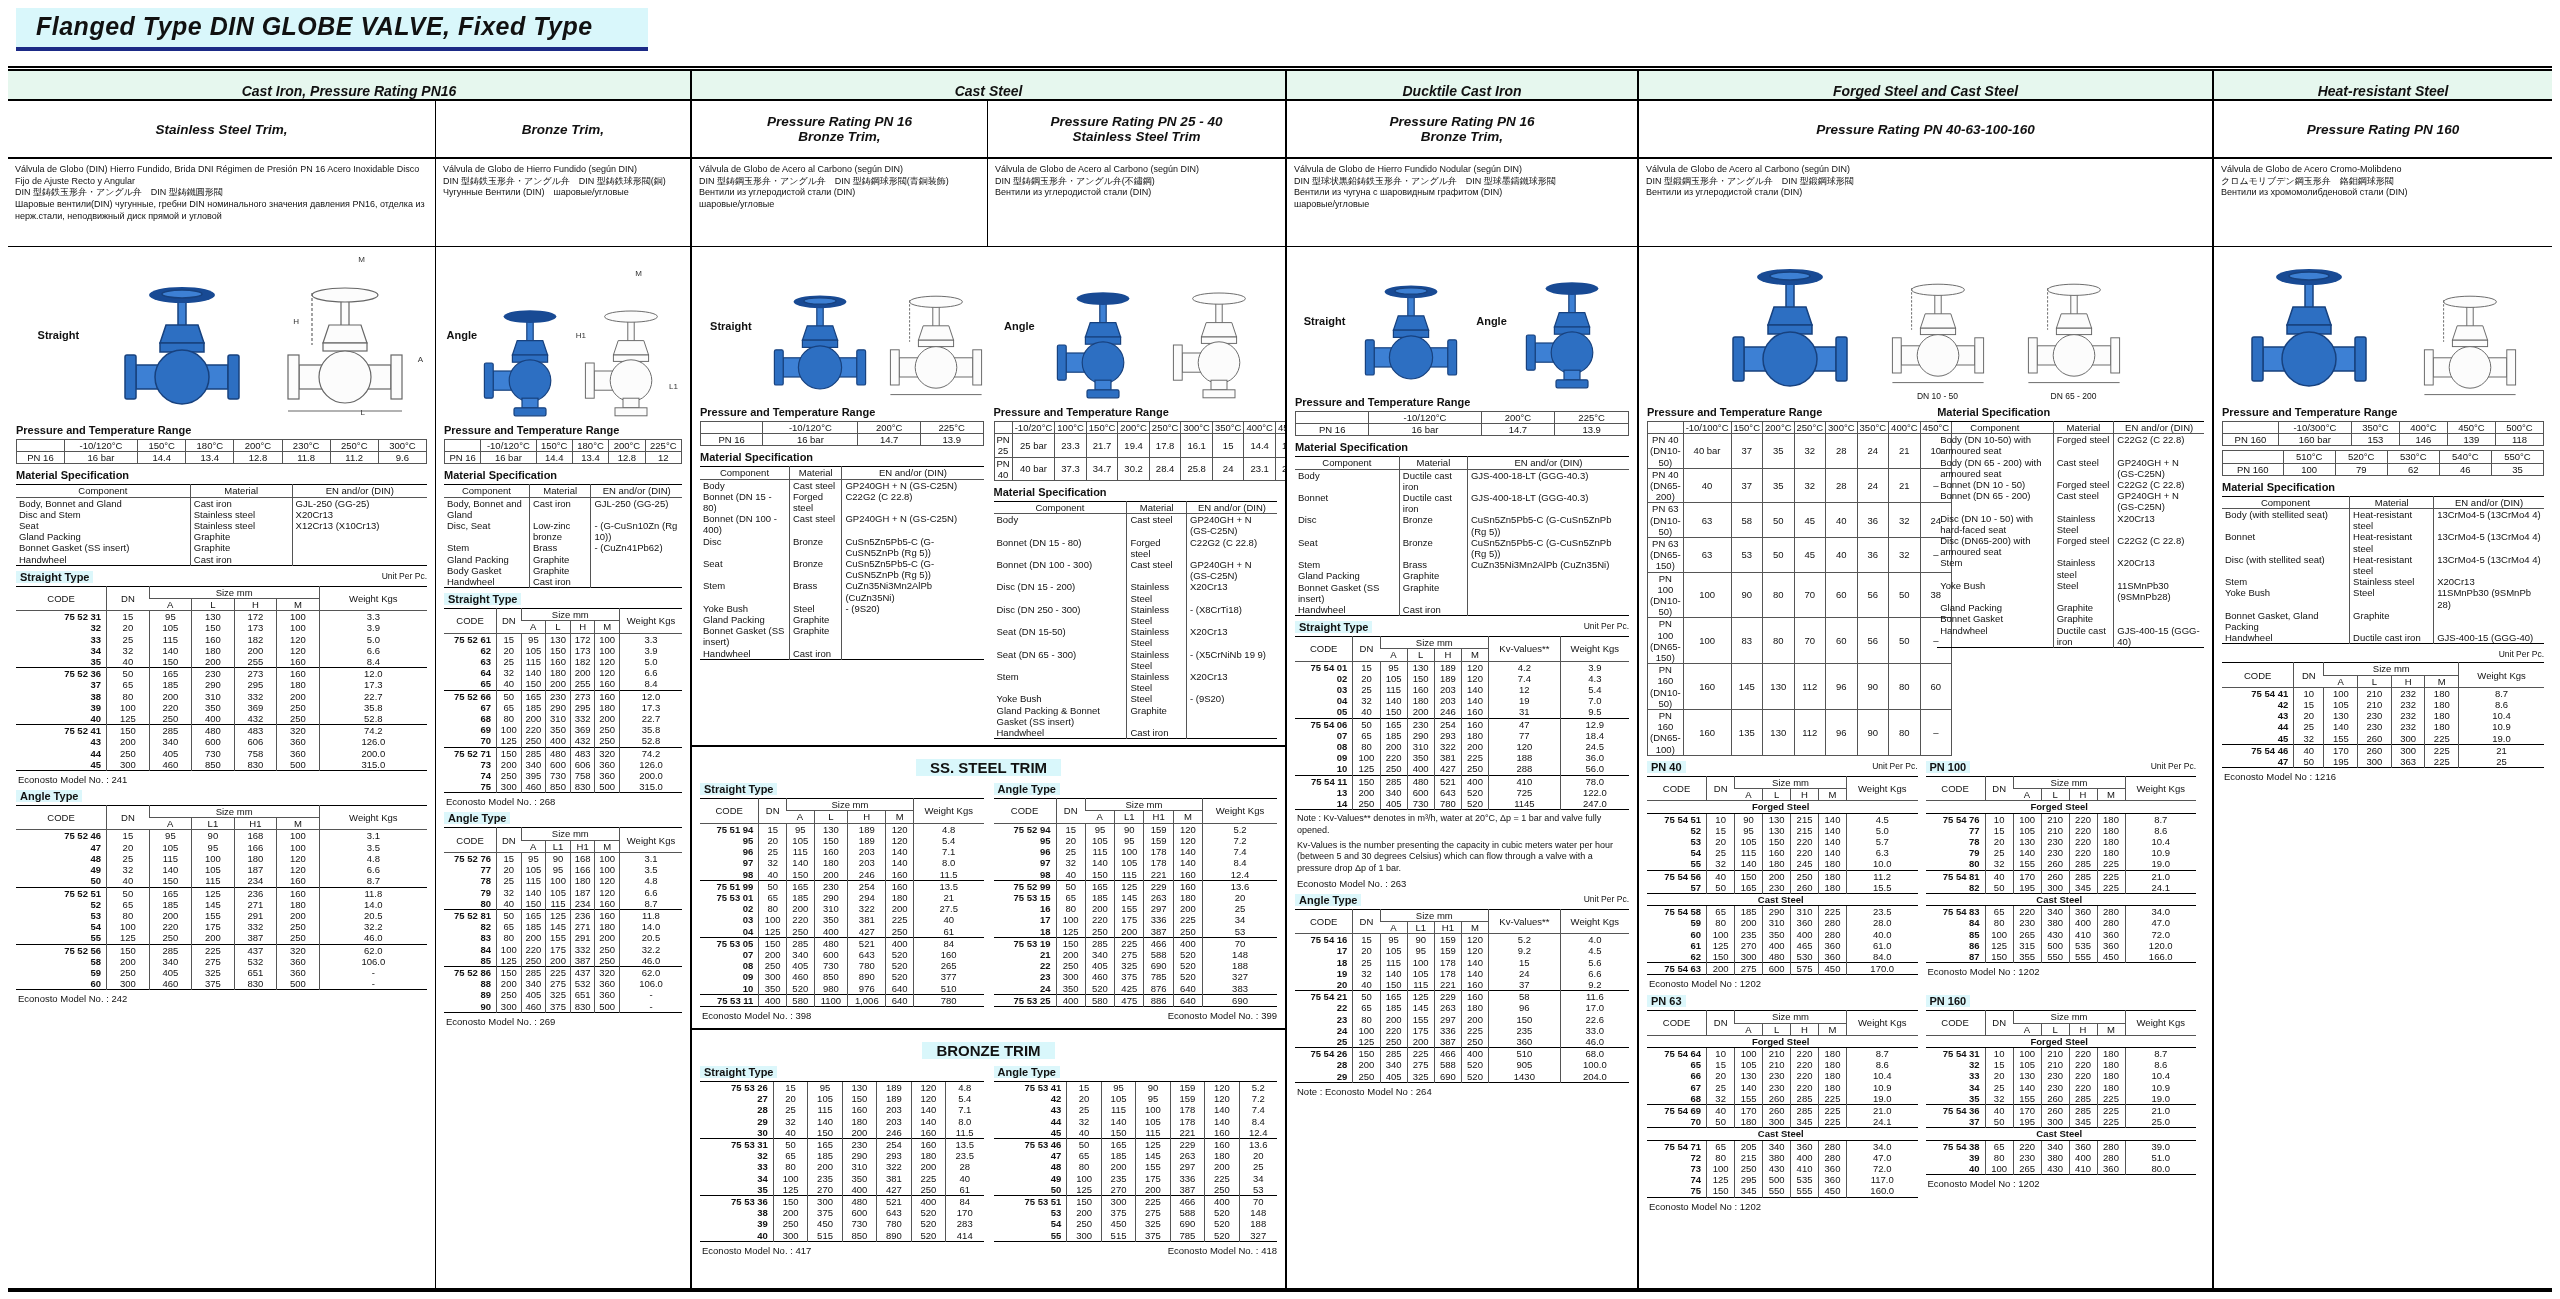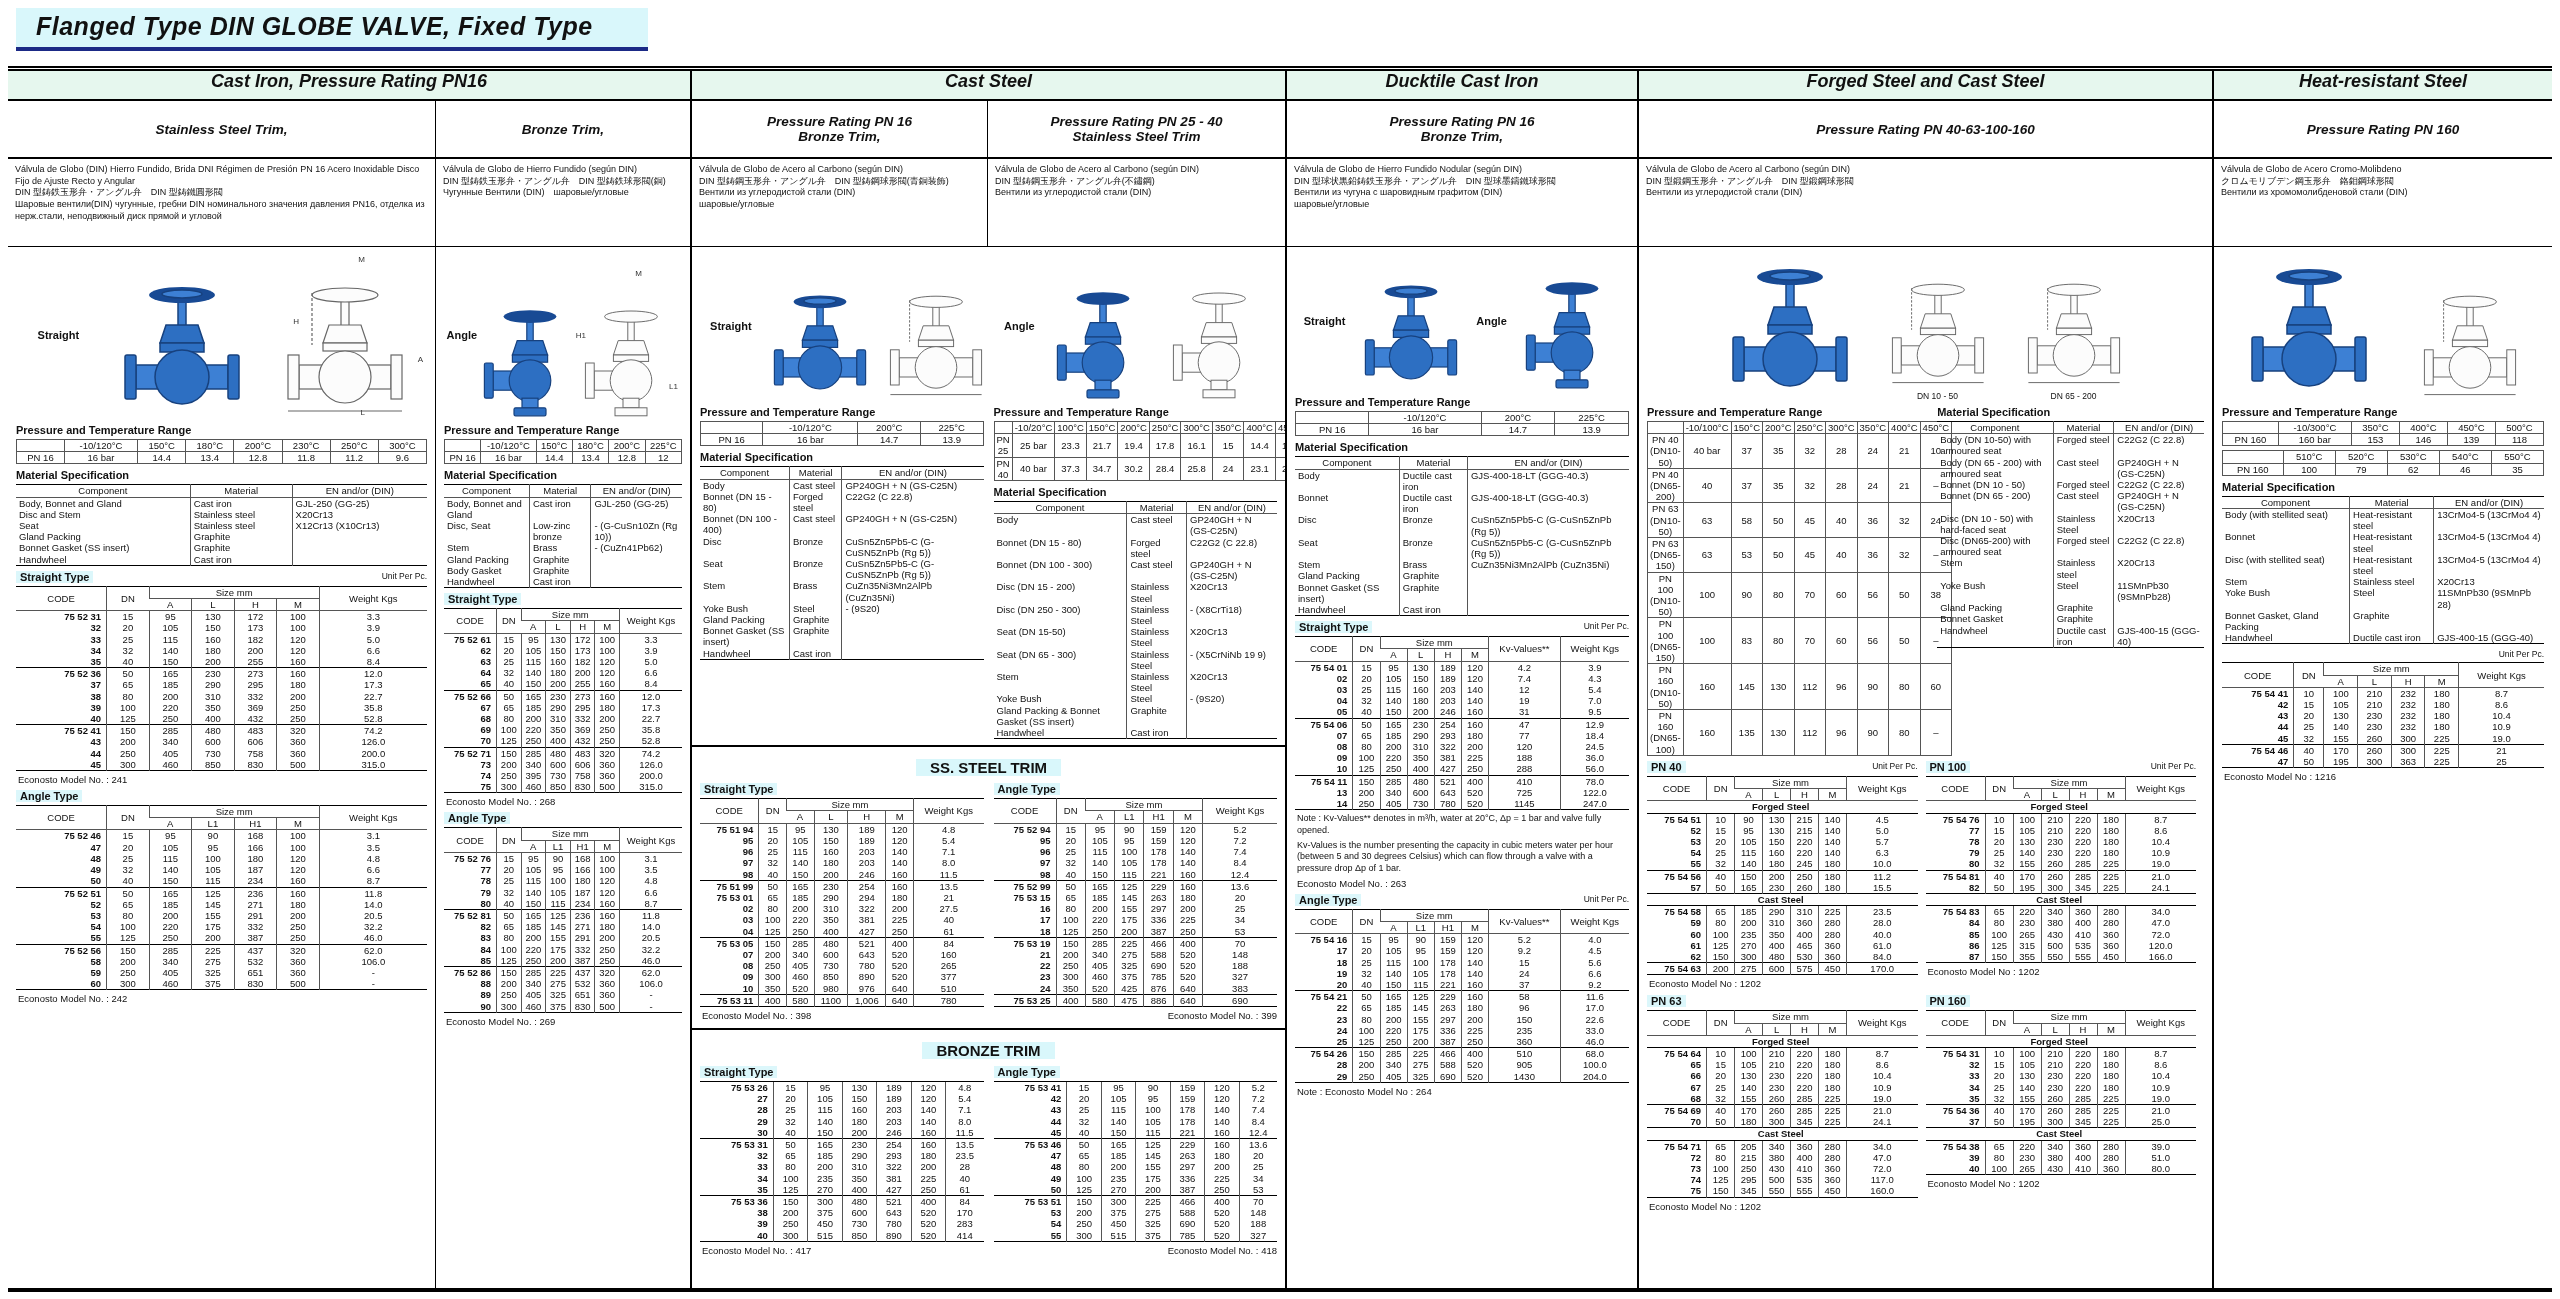--- a/index.html
+++ b/index.html
@@ -3,21 +3,21 @@
 <meta charset="utf-8">
 <style>
   html,body{margin:0;padding:0;background:#fff;}
   body{width:2560px;height:1299px;position:relative;font-family:"Liberation Sans",sans-serif;color:#111;overflow:hidden;}
   .title-band{position:absolute;left:16px;top:8px;width:600px;background:#d9f7fb;padding:4px 12px 6px 20px;border-bottom:4px solid #1b2a86;}
   .title-band .t{font-style:italic;font-weight:bold;font-size:25px;letter-spacing:.5px;}
   .sheet{position:absolute;left:8px;top:66px;width:2544px;height:1226px;border-top:5px double #000;border-bottom:4px solid #000;display:grid;grid-template-columns:427px 255px 297px 298px 352px 575px 340px;grid-template-rows:30px 58px 88px 1fr;box-sizing:border-box;}
   .cell{border-left:1px solid #000;box-sizing:border-box;overflow:hidden;}
   .cell.gb{border-left:2.5px solid #000;}
   .cell.first{border-left:none;}
-  .ghead{background:#e6f7ee;border-bottom:2.5px solid #000;display:flex;align-items:flex-start;justify-content:center;font-weight:bold;font-style:italic;font-size:18px;}
+  .ghead{background:#e6f7ee;border-bottom:2.5px solid #000;display:flex;align-items:flex-end;justify-content:center;font-weight:bold;font-style:italic;font-size:14px;}
   .sub{display:flex;align-items:center;justify-content:center;text-align:center;font-weight:bold;font-style:italic;font-size:13.5px;border-bottom:2px solid #000;white-space:pre-line;}
   .desc{font-size:9px;line-height:1.3;padding:5px 7px;border-bottom:1.5px solid #000;white-space:pre-line;}
   .content{padding:4px 8px 0 8px;font-size:10px;}
   .imgrow{display:flex;align-items:flex-end;justify-content:space-around;height:168px;position:relative;}
   .imgrow .cap{font-weight:bold;font-size:11px;align-self:center;}
   .imgrow .dcap{font-size:8.5px;text-align:center;}
   svg.photo{height:140px;}
   svg.photo.sm{height:112px;}
   .dimlbl{position:absolute;font-size:8px;color:#333;}
   .sec-title{font-weight:bold;font-size:11px;margin:5px 0 3px 0;}

